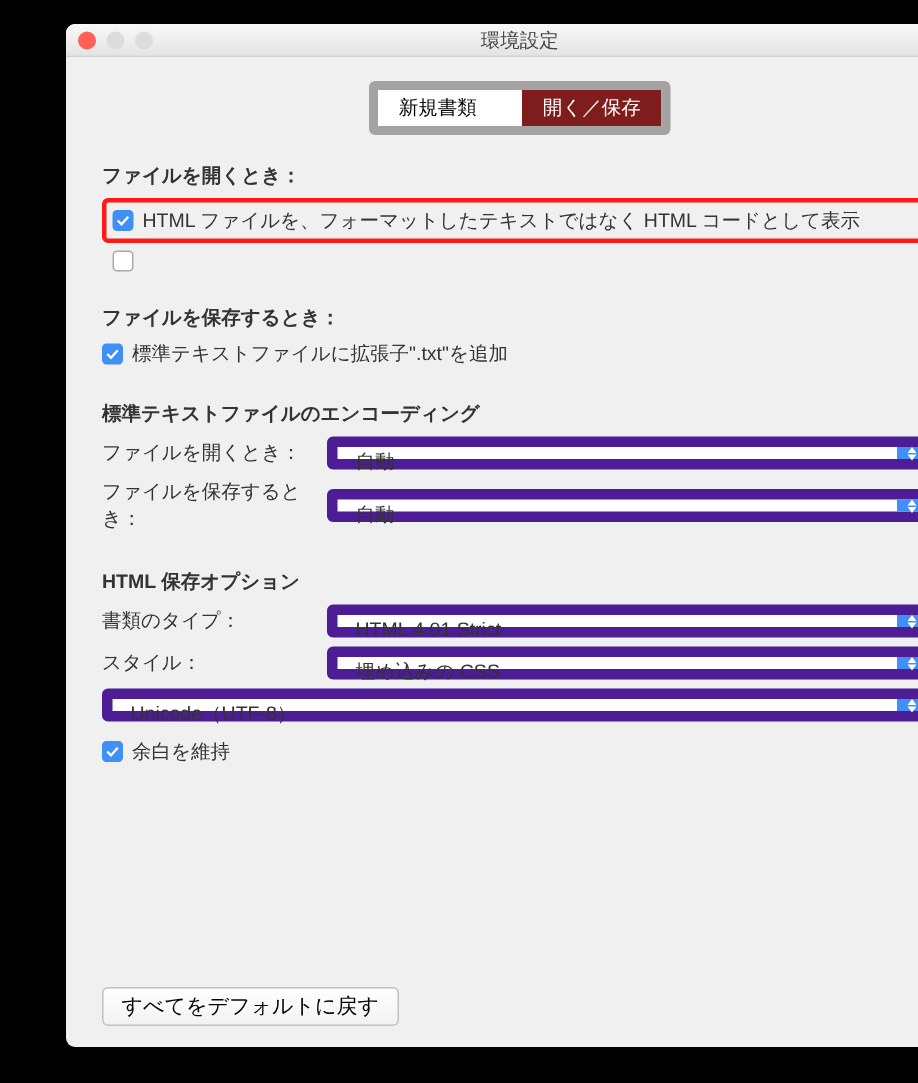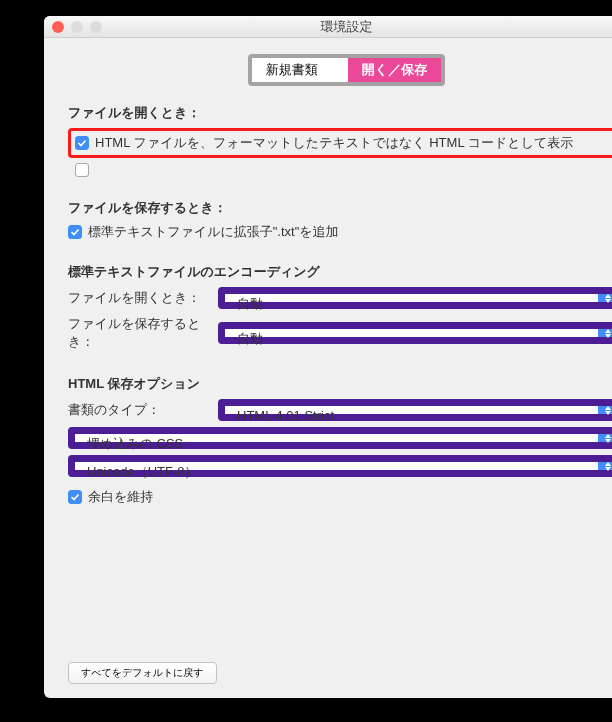--- a/index.html
+++ b/index.html
@@ -51,37 +51,36 @@
     height: calc(100% - 22px);
     display: flex;
     flex-direction: column;
   }
   .tabs {
     text-align: center;
     margin-bottom: 18px;
   }
   .seg {
     display: inline-flex;
-    border: 4px solid #a3a3a3;
+    border: 6px solid #a3a3a3;
     border-radius: 4px;
     overflow: hidden;
     background: #fff;
     gap: 16px;
   }
   .seg button {
     border: none;
     background: #fff;
     padding: 3px 14px;
     font-size: 13px;
     cursor: pointer;
   }
   .seg button.active {
-    background: #ec4899;
+    background: #7f1d1d;
     color: #fff;
-    font-weight: bold;
   }
   .section-label {
     font-weight: bold;
     margin-bottom: 6px;
     font-size: 13px;
   }
   .row {
     display: flex;
     align-items: center;
     margin-bottom: 4px;
@@ -157,21 +156,21 @@
     border-right: 3px solid transparent;
   }
   .select .caret::before { border-bottom: 4px solid #fff; }
   .select .caret::after  { border-top: 4px solid #fff; }
   .spacer { flex: 1; }
   .reset-btn {
     background: linear-gradient(#ffffff,#f2f2f2);
     border: 1px solid #c2c2c2;
     border-radius: 4px;
     padding: 3px 12px;
-    font-size: 10px;
+    font-size: 14px;
     cursor: pointer;
     width: fit-content;
     text-align: center;
   }
 </style>
 </head>
 <body>
 
 <div class="window">
   <div class="titlebar">
@@ -237,20 +236,21 @@
 
     <div class="section-label mt">HTML 保存オプション</div>
     <div class="form-row">
       <div class="fl">書類のタイプ：</div>
       <div class="select">
         <span>HTML 4.01 Strict</span>
         <span class="caret"></span>
       </div>
     </div>
     <div class="form-row">
+      <div class="fl">スタイル：</div>
       <div class="select">
         <span>埋め込みの CSS</span>
         <span class="caret"></span>
       </div>
     </div>
     <div class="form-row">
       <div class="select">
         <span>Unicode（UTF-8）</span>
         <span class="caret"></span>
       </div>

